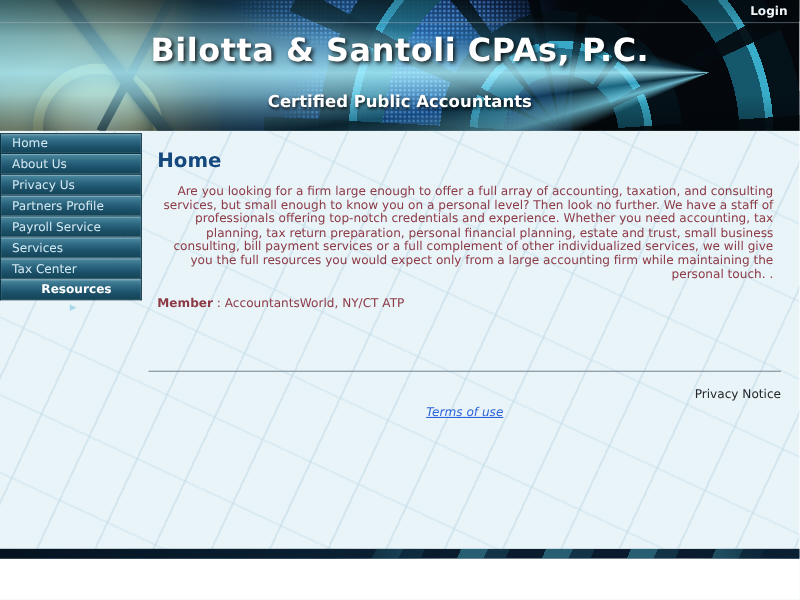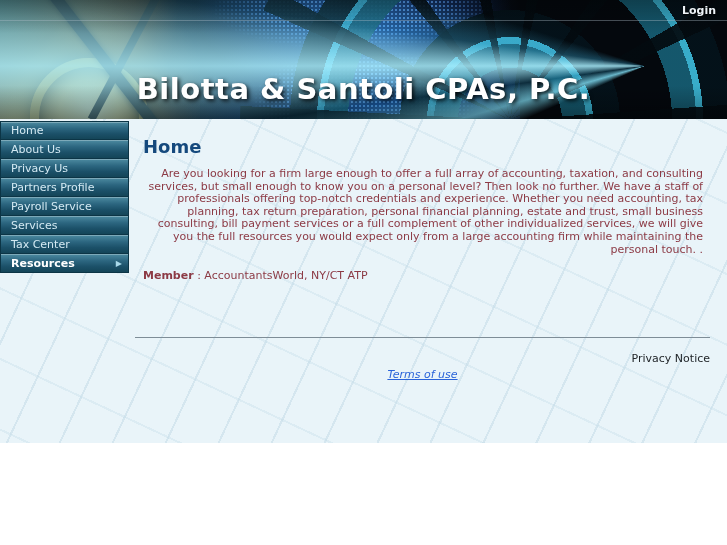--- a/index.html
+++ b/index.html
@@ -1,18 +1,18 @@
 <!DOCTYPE html>
 <html><head>
 <meta charset="utf-8">
 <style>
   * { box-sizing: border-box; margin: 0; padding: 0; }
   html,body { background:#ffffff; }
   body { font-family:"DejaVu Sans","Liberation Sans",sans-serif; }
-  .page { position:relative; width:727px; height:443px; overflow:hidden; background:#ffffff; }
+  .page { position:relative; width:727px; height:508px; overflow:hidden; background:#ffffff; }
 
   
   .header { position:absolute; left:0; top:0; width:727px; height:119px; background:#04080d; overflow:hidden; }
   .hdr-gold { position:absolute; left:0; top:0; width:200px; height:119px;
     background:
       radial-gradient(circle at -10% -20%, rgba(25,80,75,.85), rgba(12,40,44,.5) 35%, transparent 60%),
       radial-gradient(circle at 25% 95%, rgba(255,205,95,.95), rgba(200,130,35,.6) 42%, rgba(110,62,14,.3) 68%, transparent 85%),
       linear-gradient(100deg, #5c3d13 0%, #7c5318 28%, #46290a 55%, rgba(12,9,4,.2) 82%, rgba(12,9,4,0) 100%);
   }
   .compass-image { position:absolute; left:30px; top:58px; width:118px; height:118px; border-radius:50%;
@@ -43,39 +43,39 @@
   .light-ray-graphic { position:absolute; left:0; top:0; width:727px; height:119px;
     background:conic-gradient(from 246deg at 645px 66px, transparent 0deg,
       rgba(130,225,248,.8) 8deg, rgba(35,130,170,.3) 16deg,
       rgba(170,240,255,.85) 24deg, rgba(60,160,200,.35) 32deg, transparent 42deg); }
   .hdr-vignette { position:absolute; left:0; top:0; width:727px; height:119px;
     background:linear-gradient(180deg, rgba(0,0,0,.28), transparent 28%, transparent 72%, rgba(0,0,0,.32)); }
   .hdr-line { position:absolute; left:0; top:20px; width:727px; height:1px; background:rgba(175,192,202,.38); }
   .login-link { position:absolute; top:4px; right:11px; color:#eef4f8; font-size:11px; font-weight:bold;
     text-shadow:1px 1px 2px #000; cursor:pointer; z-index:5; text-decoration:none; }
   .hdr-text { position:absolute; left:0; right:0; top:28px; text-align:center; z-index:4; color:#ffffff; }
-  .hdr-title { font-size:29px; font-weight:bold; letter-spacing:.5px; text-shadow:2px 2px 4px rgba(0,0,0,.85);margin-top:44px; }
+  .hdr-title { font-size:29px; font-weight:bold; letter-spacing:.5px; text-shadow:2px 2px 4px rgba(0,0,0,.85); }
   .hdr-subtitle { font-size:15px; font-weight:bold; margin-top:21px; text-shadow:1px 2px 3px rgba(0,0,0,.85); }
 
   
   .main-bg { position:absolute; left:0; top:119px; width:727px; height:380px;
     background-color:#e9f4f9;
     background-image:
       repeating-linear-gradient(115deg, transparent 0 46px, rgba(196,219,231,.55) 46px 48px),
       repeating-linear-gradient(25deg, transparent 0 62px, rgba(206,227,237,.5) 62px 64px); }
 
   
   .sidebar { position:absolute; left:0; top:121px; width:129px; z-index:6; }
   .nav-item { height:19px; line-height:17px; border:1px solid #0c3546; margin-top:0;
     background:linear-gradient(180deg, #4d8ba1 0%, #2c6680 38%, #1b5068 70%, #144558 100%);
     box-shadow:inset 0 1px 0 rgba(255,255,255,.28);
     color:#d4eaf3; font-size:11px; padding-left:10px; cursor:pointer;
     display:flex; align-items:center; }
   .nav-item + .nav-item { border-top:none; }
-  .nav-item.bold { font-weight:bold; color:#ffffff; }
+  .nav-item.bold { font-weight:bold; color:#ffffff;flex-direction:column; }
   .nav-item .grow { flex:1; }
   .submenu-arrow-icon { color:#a9d9ea; font-size:8px; padding-right:6px; }
 
   
   .content { position:absolute; left:135px; top:136px; width:575px; z-index:3; }
   .page-heading { font-size:18px; font-weight:bold; color:#15497d; margin-left:8px; }
   .intro-text { margin:11px 0 0 8px; width:560px; font-size:11px; line-height:12.6px; color:#8c3a45;text-align:right; }
   .member-line { margin:13px 0 0 8px; font-size:11px; color:#8c3a45; }
   .member-line b { font-weight:bold; }
 

